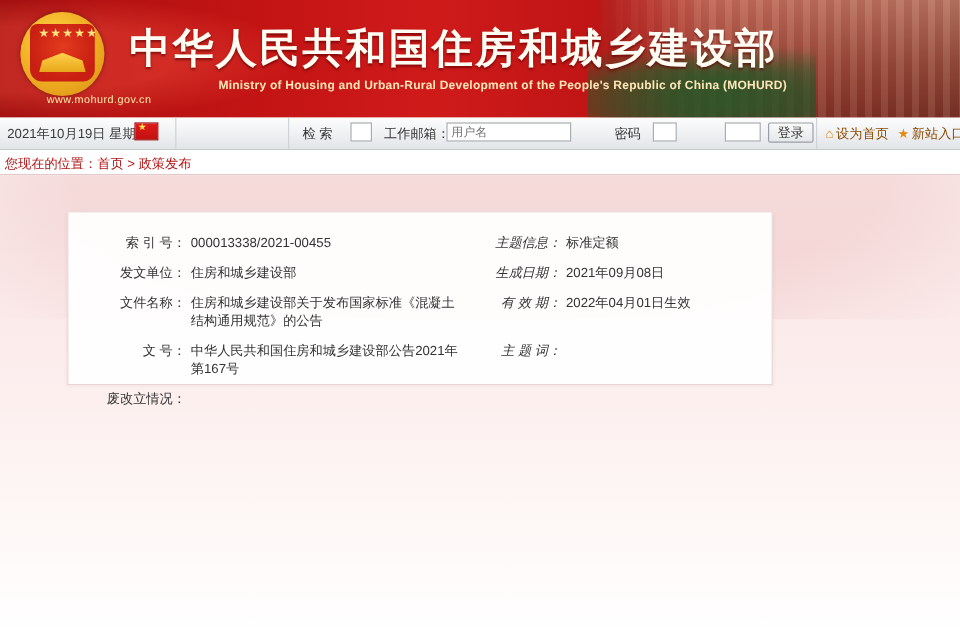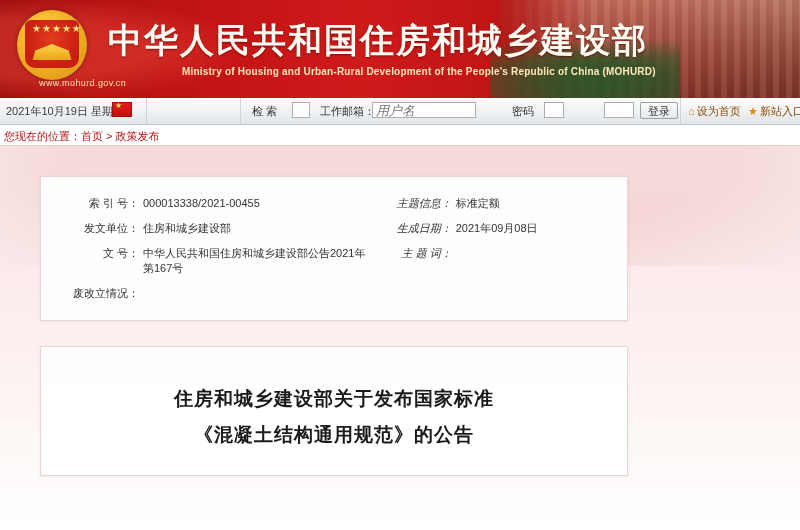--- a/index.html
+++ b/index.html
@@ -147,25 +147,24 @@
   .tb-label {
     position: absolute; top: 6px;
     color: #333;
     white-space: nowrap;
   }
   .tb-input {
     position: absolute; top: 4px;
     height: 16px;
     border: 1px solid #a9aeb3;
     background: #fff;
-    font-size: 13px;
+    font-size: 10px;
     color: #333;
     padding: 0 3px;
     box-sizing: border-box;
-    font-style: italic;
   }
   .tb-btn {
     position: absolute; top: 4px;
     height: 17px;
     padding: 0 7px;
     line-height: 16px;
     border: 1px solid #9aa0a6;
     border-radius: 2px;
     background: linear-gradient(180deg, #fbfbfb, #e4e7ea);
     font-size: 11px;
@@ -202,21 +201,21 @@
       linear-gradient(180deg, #fdf4f4 0%, #fbeaea 30%, #fdf6f4 70%, #ffffff 100%);
   }
   .page::before {
     content: "";
     position: absolute; left: 0; top: 0; right: 0; height: 120px;
     background: radial-gradient(ellipse at 50% 0%, rgba(228,160,160,0.30) 0 60%, rgba(255,255,255,0) 100%);
   }
 
   .card {
     position: absolute;
-    left: 40px;
+    left: 56px;
     width: 588px;
     background: rgba(255,255,255,0.92);
     border: 1px solid #e8d6d6;
     box-shadow: 0 1px 3px rgba(150,90,90,0.10);
     box-sizing: border-box;
   }
   .card-meta {
     top: 30px;
     height: 145px;
     padding: 14px 10px 10px 10px;
@@ -325,34 +324,36 @@
         <td class="rl">主题信息：</td>
         <td class="rv">标准定额</td>
       </tr>
       <tr>
         <td class="ml">发文单位：</td>
         <td class="mv">住房和城乡建设部</td>
         <td class="rl">生成日期：</td>
         <td class="rv">2021年09月08日</td>
       </tr>
       <tr>
+        <td class="ml">文件名称：</td>
+        <td class="mv">住房和城乡建设部关于发布国家标准《混凝土结构通用规范》的公告</td>
+        <td class="rl">有 效 期：</td>
+        <td class="rv">2022年04月01日生效</td>
+      </tr>
+      <tr>
         <td class="ml">文       号：</td>
         <td class="mv">中华人民共和国住房和城乡建设部公告2021年第167号</td>
         <td class="rl">主 题 词：</td>
         <td class="rv"></td>
       </tr>
       <tr>
         <td class="ml">废改立情况：</td>
         <td class="mv"></td>
         <td class="rl"></td>
         <td class="rv"></td>
       </tr>
     </tbody>
       </table>
   </div>
 
-  <div class="card card-title">
-    <div class="doc-title-line">住房和城乡建设部关于发布国家标准</div>
-    <div class="doc-title-line">《混凝土结构通用规范》的公告</div>
-  </div>
 
   <div class="edge-fade"></div>
 </div>
 
 </body></html>

